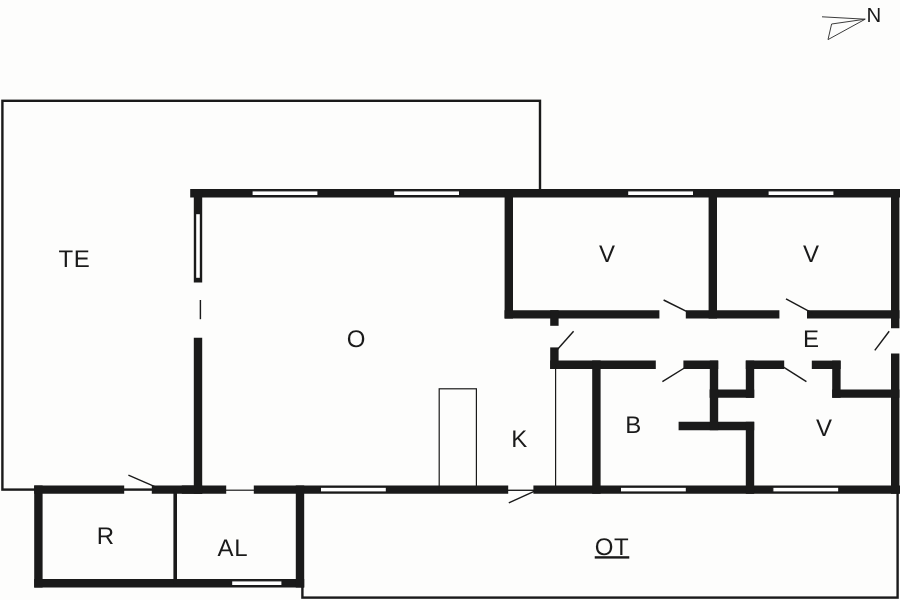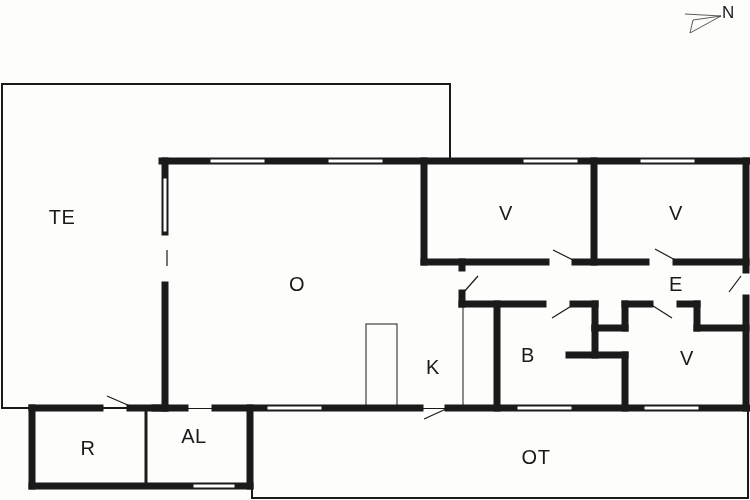--- a/index.html
+++ b/index.html
@@ -101,14 +101,14 @@
 
 <span class="label" style="left:62px; top:217px;">TE</span>
 <span class="label" style="left:297px; top:284px;">O</span>
 <span class="label" style="left:506px; top:213px;">V</span>
 <span class="label" style="left:676px; top:213px;">V</span>
 <span class="label" style="left:676px; top:284px;">E</span>
 <span class="label" style="left:433px; top:367px;">K</span>
 <span class="label" style="left:528px; top:355px;">B</span>
 <span class="label" style="left:687px; top:358px;">V</span>
 <span class="label" style="left:88px; top:448px;">R</span>
-<span class="label" style="left:194px; top:436px;">AL</span>
-<span class="label" style="left:536px; top:457px;">OT</span>
+<span class="label" style="left:194px; top:458px;">AL</span>
+<span class="label" style="left:510px; top:457px;text-decoration:underline;">OT</span>
 
 </body></html>

